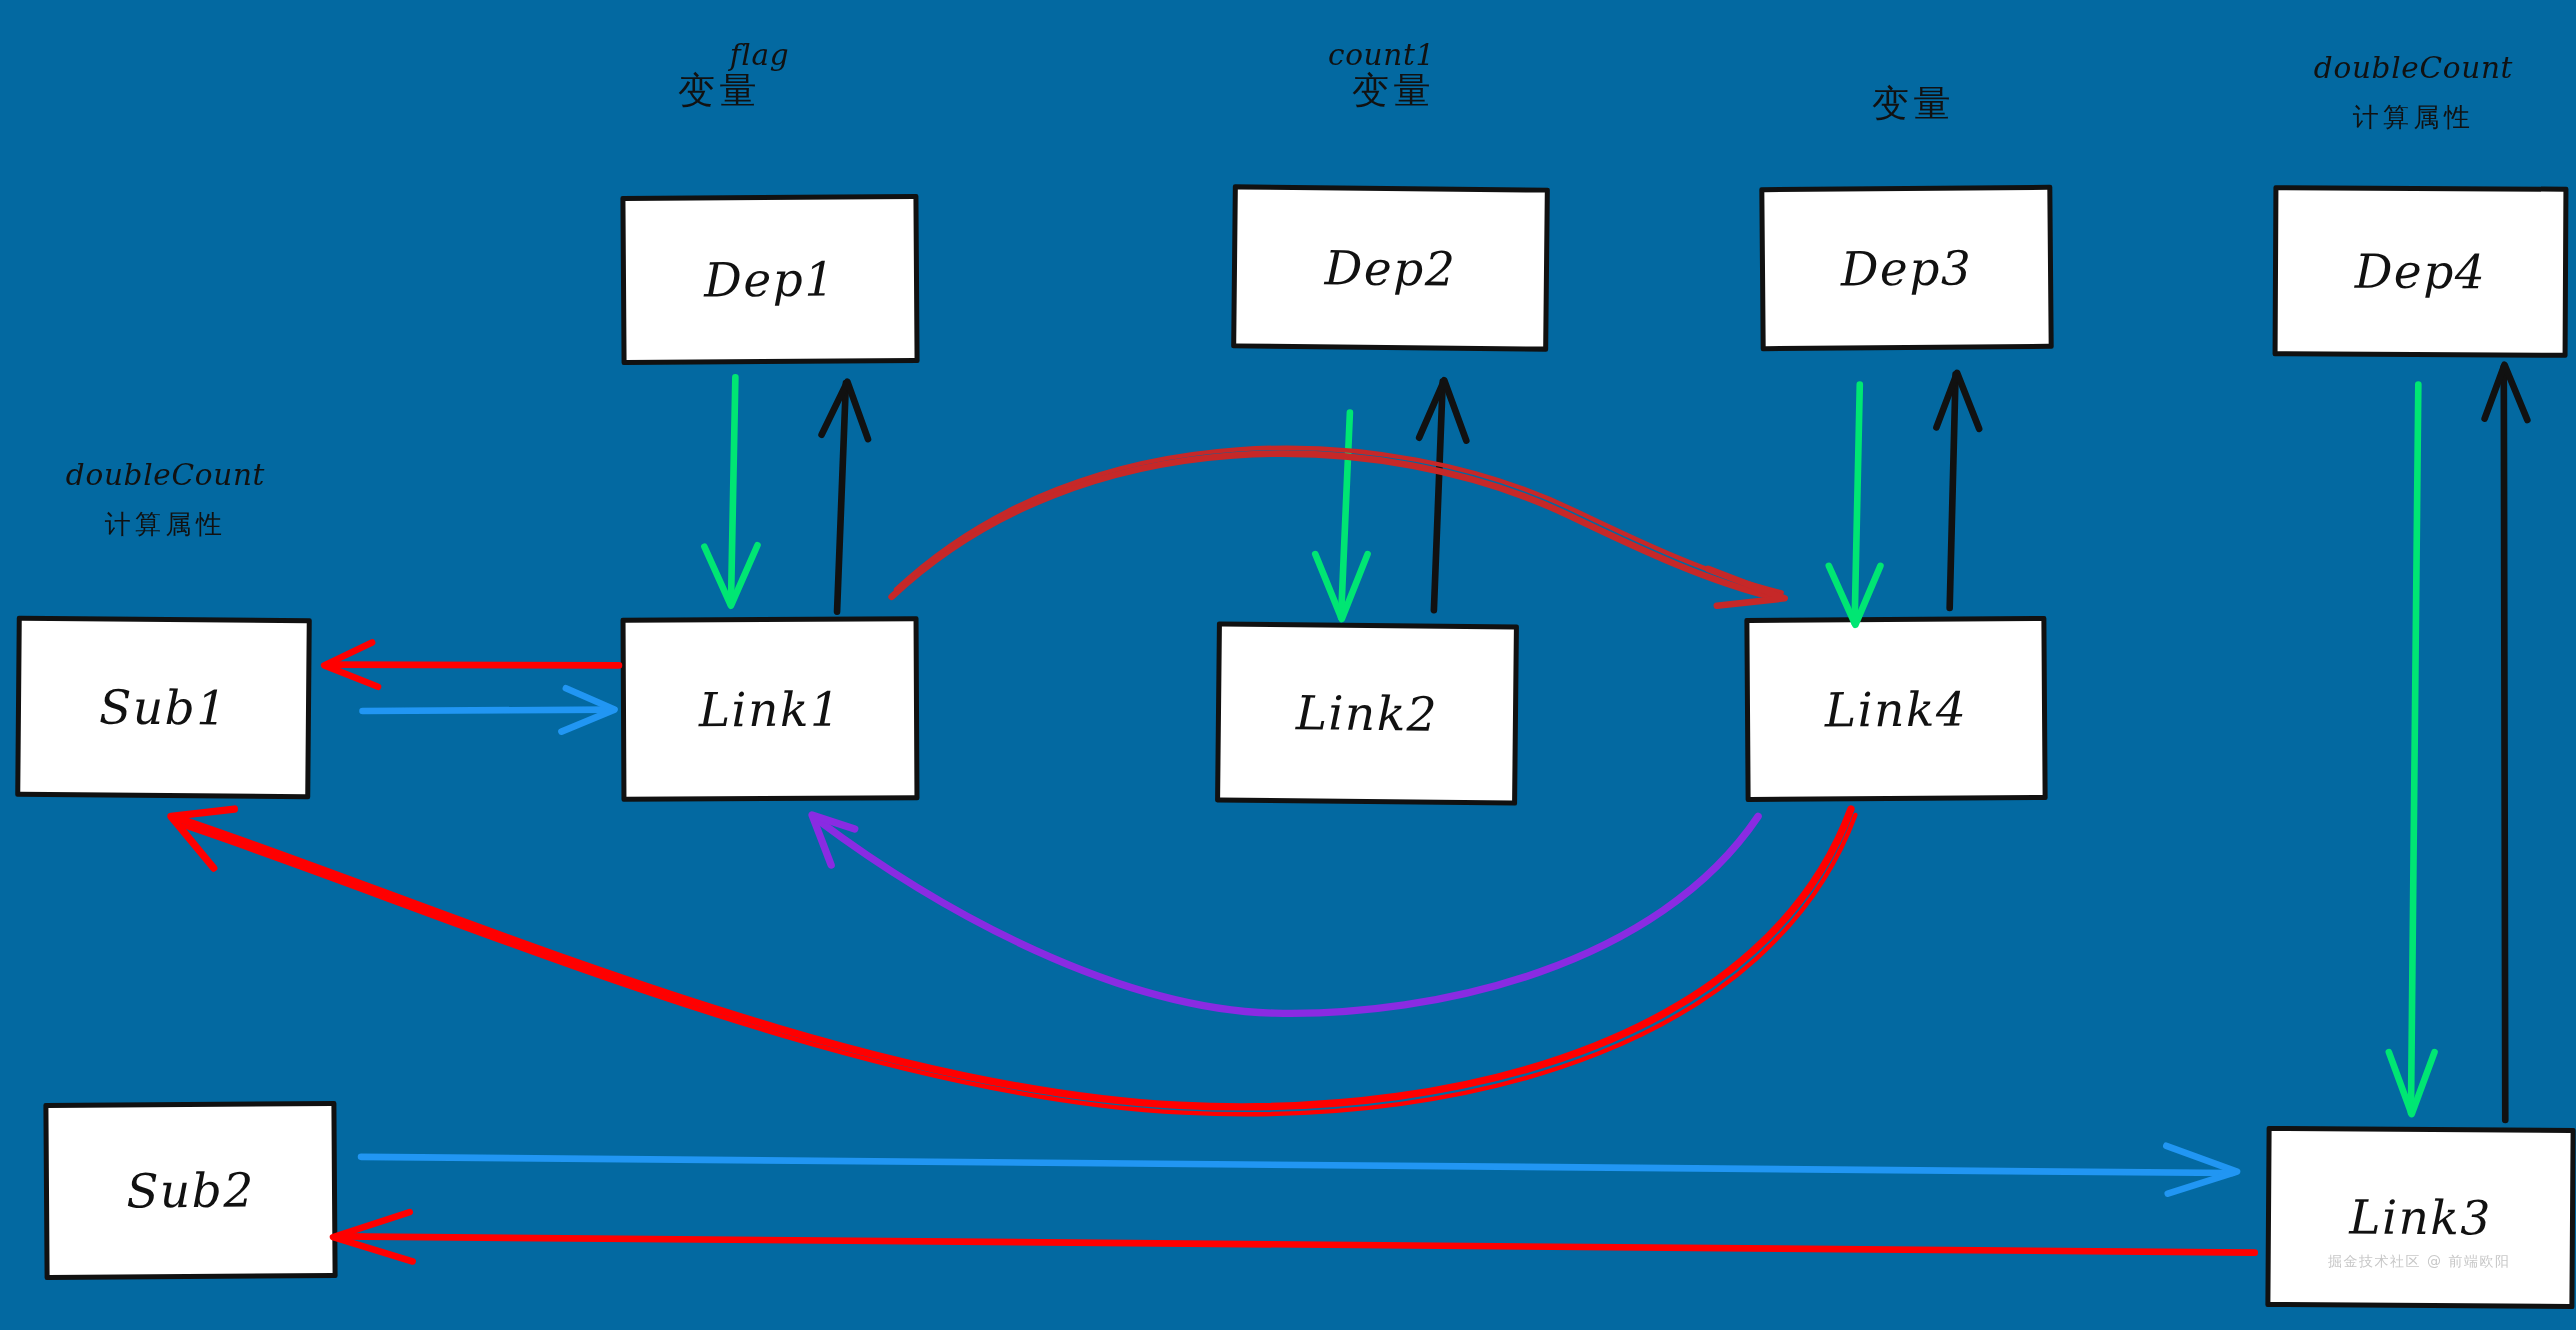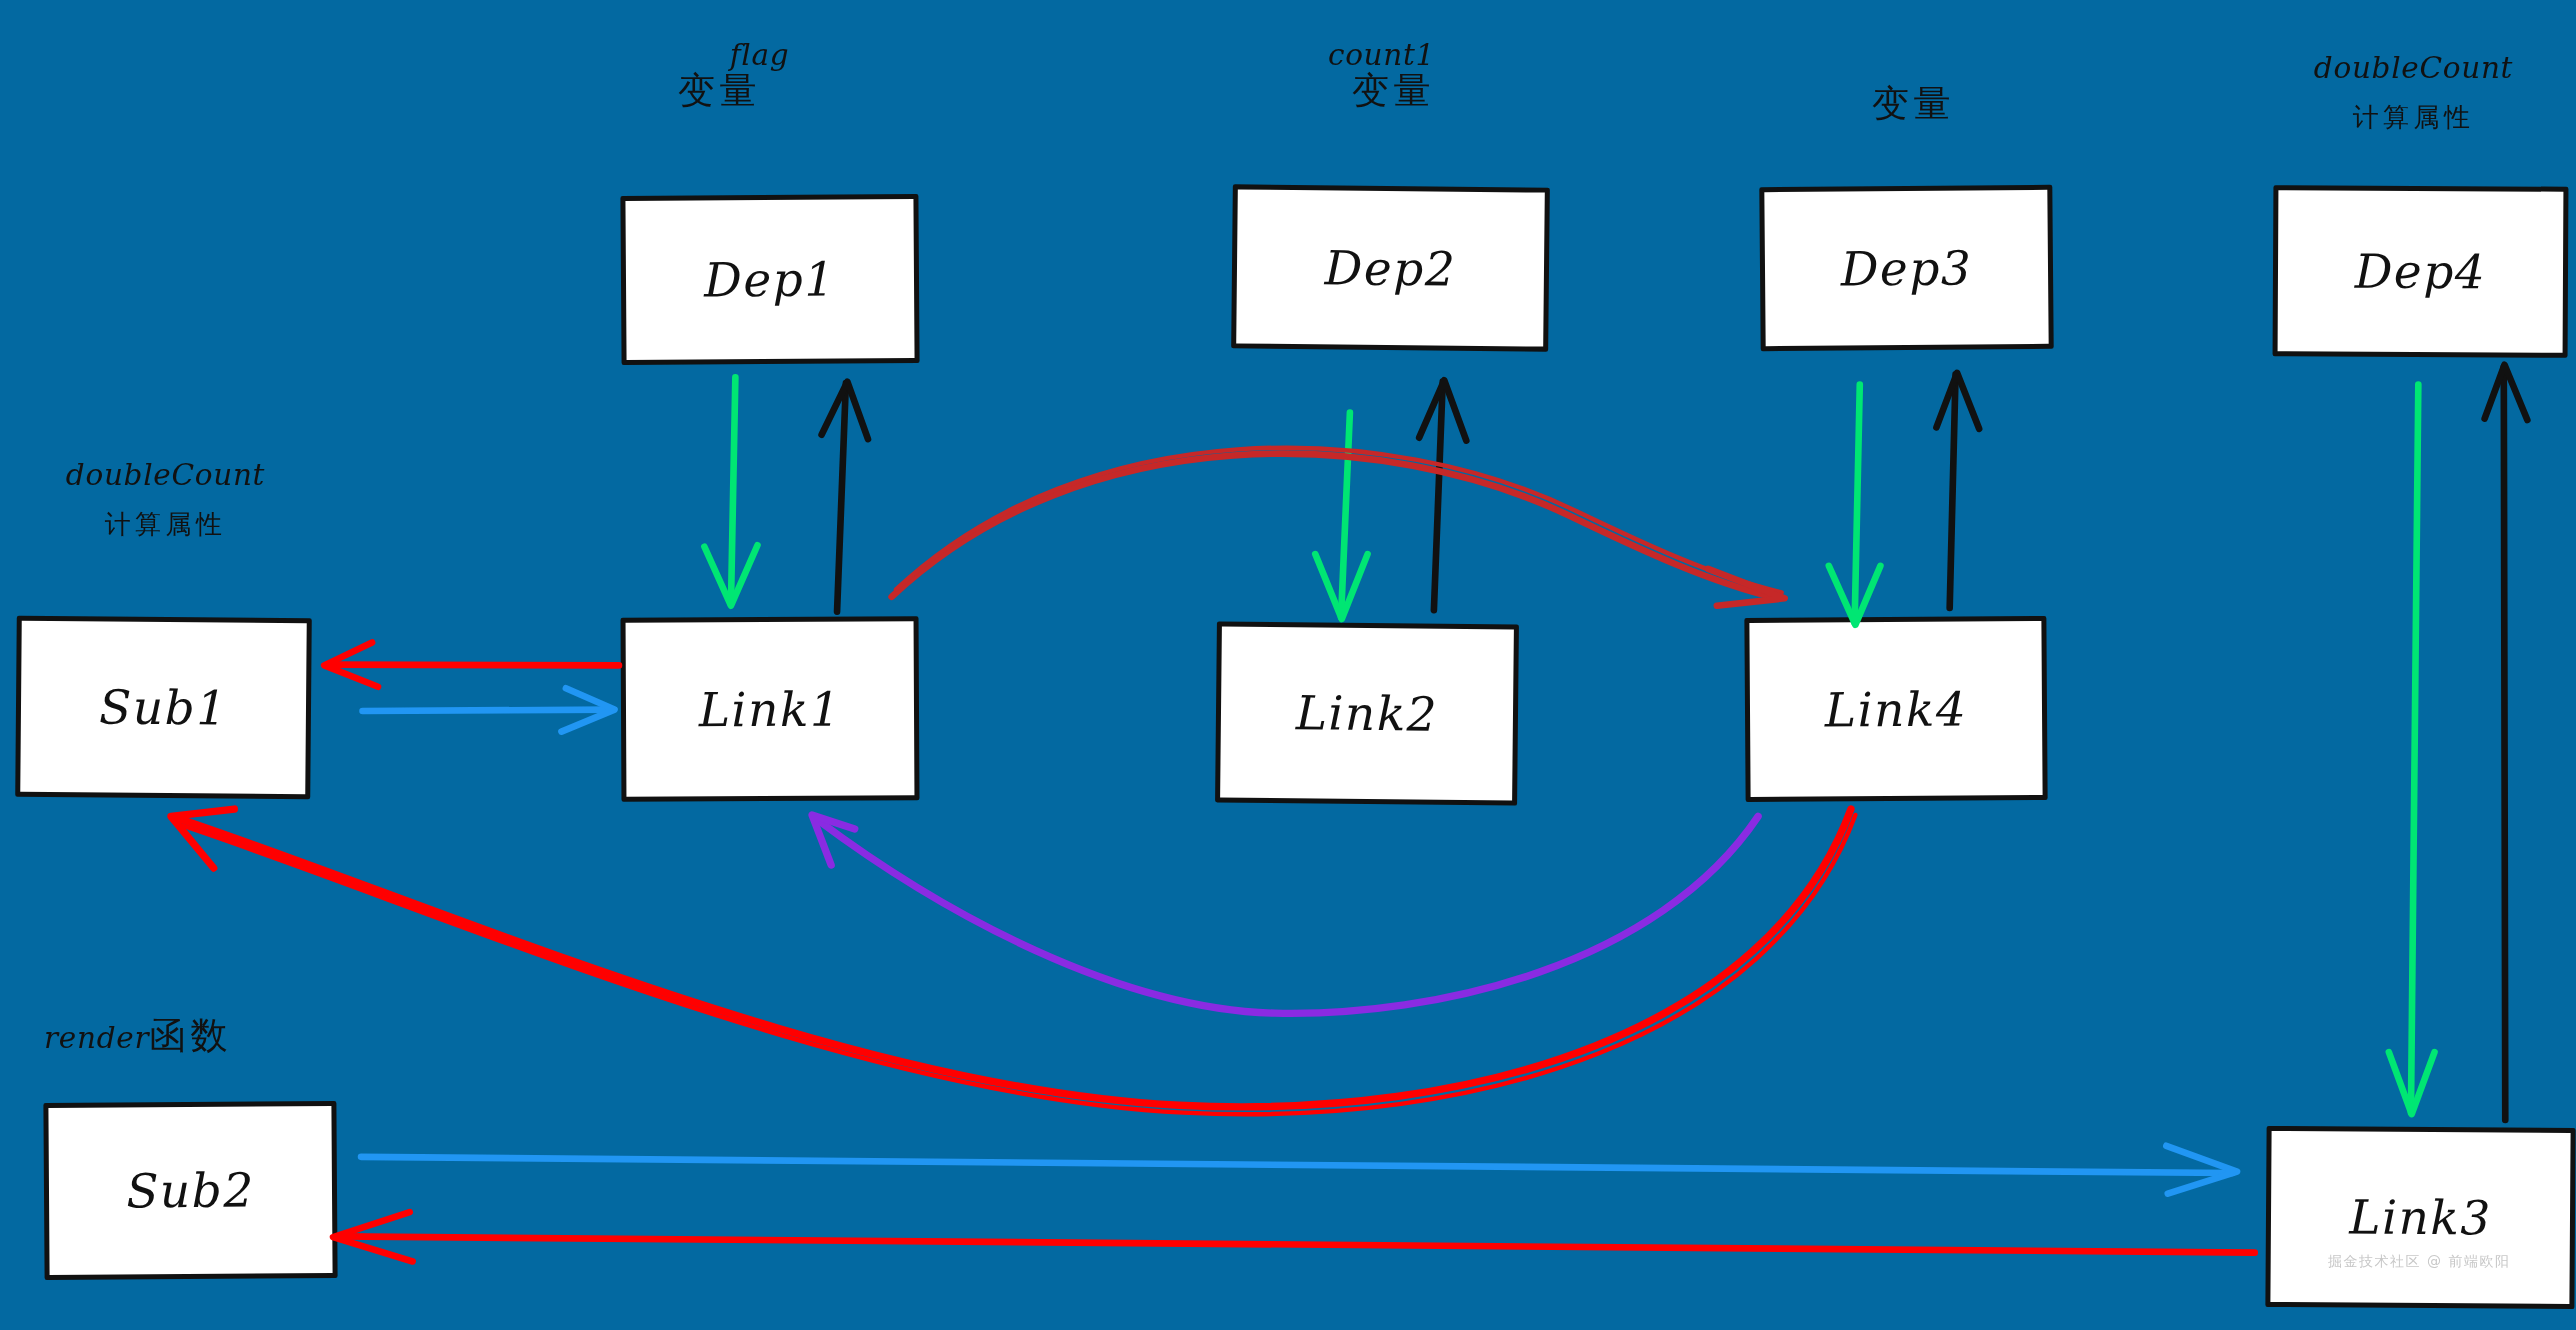--- a/index.html
+++ b/index.html
@@ -75,23 +75,20 @@
   <div class="caption" style="left:2255px;top:35px;width:317px;">
     <span class="en">doubleCount</span>
     <span class="cn">计算属性</span>
   </div>
 
   <div class="caption" style="left:22px;top:442px;width:287px;">
     <span class="en">doubleCount</span>
     <span class="cn">计算属性</span>
   </div>
 
-  <div class="caption" style="left:44px;top:998px;width:280px;text-align:left;">
-    <span class="en" style="display:inline;">render</span><span class="cn" style="display:inline;font-size:37px;">函数</span>
-  </div>
 
   <div class="box" style="left:621px;top:195px;width:298px;height:169px;transform:rotate(-0.4deg);">
     <span class="box-label">Dep1</span>
   </div>
 
   <div class="box" style="left:1232px;top:186px;width:317px;height:164px;transform:rotate(0.6deg);">
     <span class="box-label">Dep2</span>
   </div>
 
   <div class="box" style="left:1760px;top:186px;width:293px;height:164px;transform:rotate(-0.5deg);">

